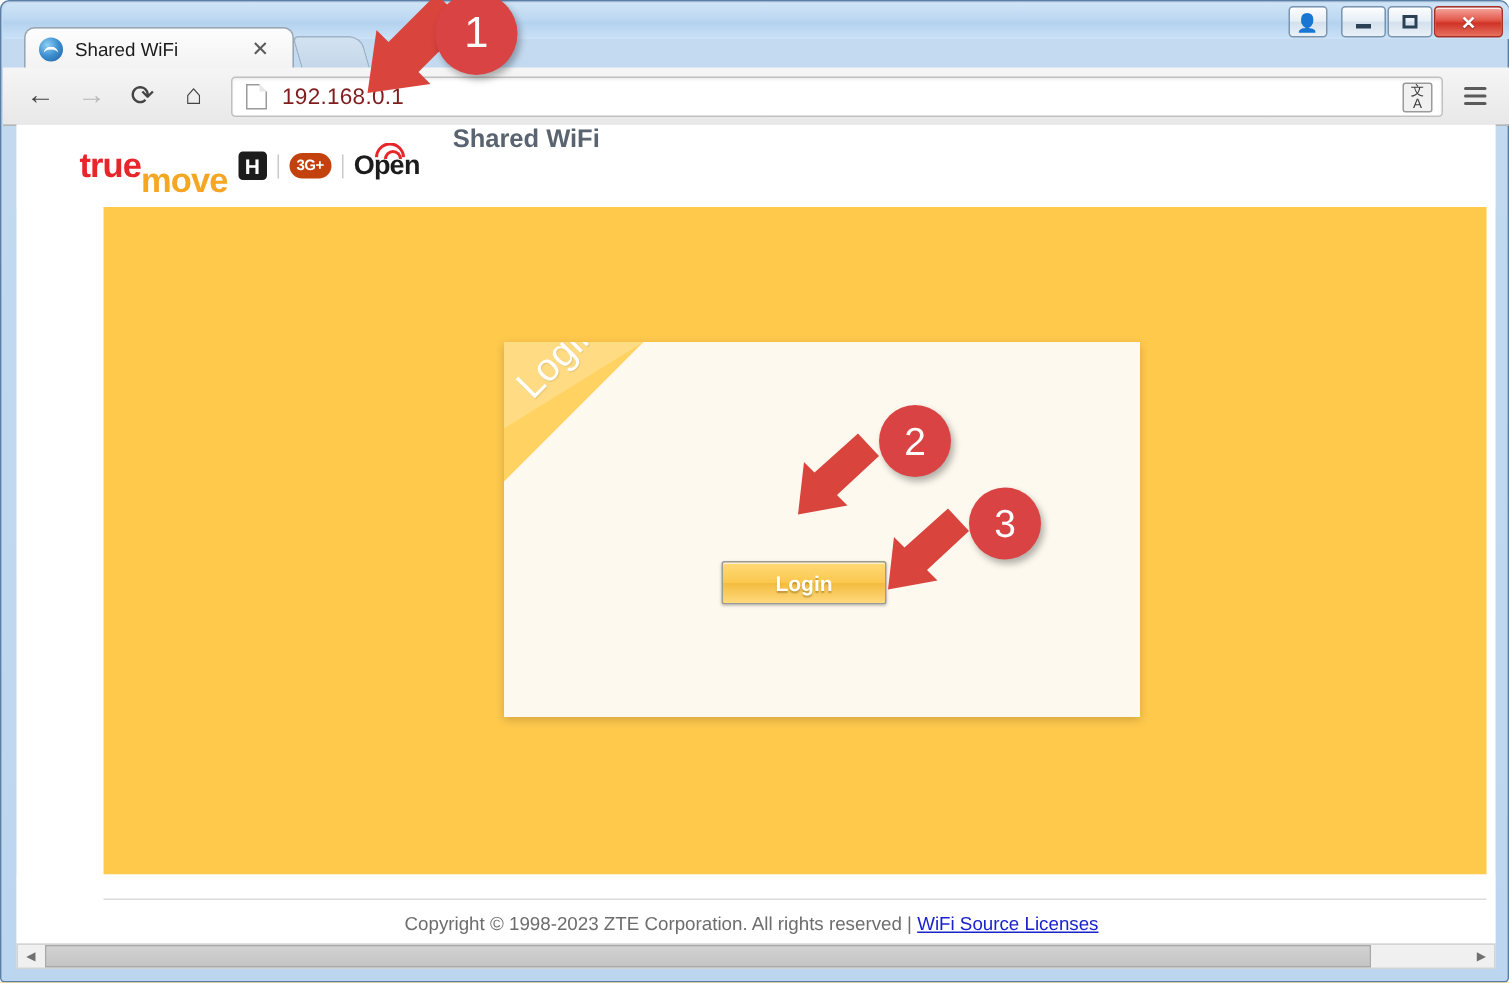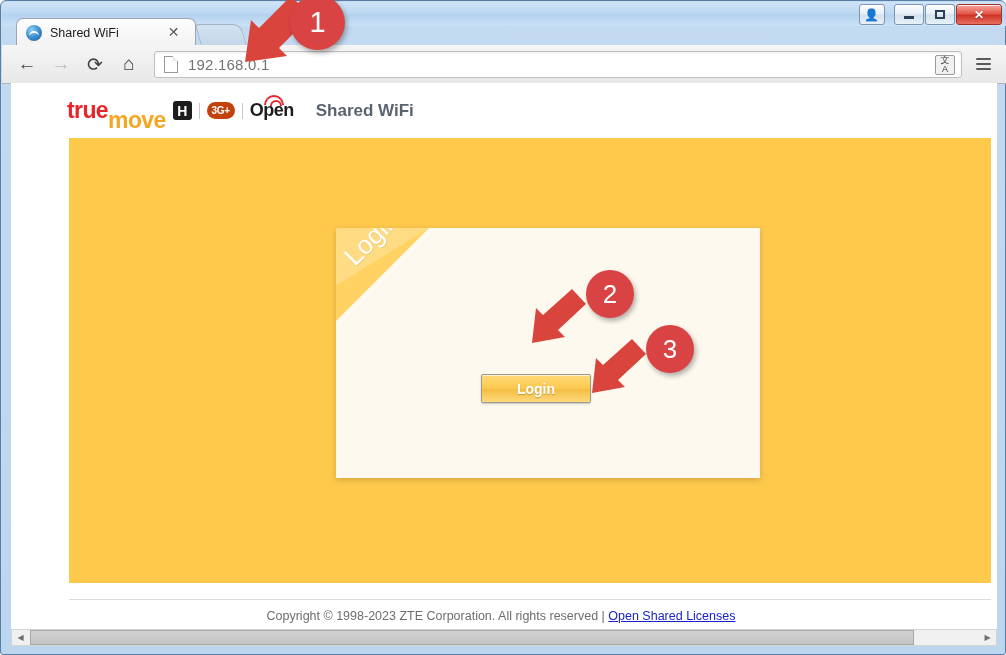--- a/index.html
+++ b/index.html
@@ -97,41 +97,41 @@
     box-shadow:inset 0 1px 2px rgba(0,0,0,.08);
   }
   .page-icon{
     width:12px;height:15px;margin-left:9px;flex:none;
     background:#ffffff;border:1px solid #9a9a9a;position:relative;
   }
   .page-icon:before{
     content:"";position:absolute;right:-1px;top:-1px;border-width:0 5px 5px 0;
     border-style:solid;border-color:#e8e8e8 #ffffff;
   }
-  .url-text{font-size:15px;color:#737373;margin-left:10px;letter-spacing:.2px;}
+  .url-text{font-size:15px;color:#7f1d1d;margin-left:10px;letter-spacing:.2px;}
   .translate-icon{
     position:absolute;right:6px;top:3px;width:18px;height:18px;
     border:1px solid #9a9a9a;background:#f1f1f1;border-radius:2px;
     font-size:9px;color:#3b3b3b;text-align:center;line-height:9px;
   }
   .translate-icon i{font-style:normal;display:block;}
   .menu-btn{
     width:26px;height:26px;margin-right:10px;
     display:flex;flex-direction:column;justify-content:center;align-items:center;gap:3px;
   }
   .menu-btn span{display:block;width:15px;height:2px;background:#5a5a5a;border-radius:1px;}
 
   
   .viewport{
     position:absolute;left:10px;top:82px;width:986px;height:546px;
     background:#ffffff;overflow:hidden;
   }
   .page-header{
-    position:relative;height:55px;display:flex;align-items:center;
-    padding-left:56px;background:#ffffff;
+    position:relative;height:55px;display:flex;
+    padding-left:42px;background:#ffffff;
   }
 
   
   .logo{display:flex;align-items:center;gap:0;}
   .logo-true{font-size:23px;font-weight:bold;color:#e8252b;letter-spacing:-0.6px;}
   .logo-move{font-size:23px;font-weight:bold;color:#f5a623;letter-spacing:-0.6px;margin-top:20px;}
   .badge-h{
     width:19px;height:19px;margin-left:7px;border-radius:3px;
     background:#1c1c1c;color:#ffffff;font-size:14px;font-weight:bold;
     display:flex;align-items:center;justify-content:center;
@@ -335,21 +335,21 @@
           <span class="ribbon-text">Login</span>
 
 
           <div class="login-btn">Login</div>
         </div>
       </div>
 
       <div class="page-footer">
         <div class="footer-rule"></div>
         <div class="footer-text">
-          <span>Copyright © 1998-2023 ZTE Corporation. All rights reserved  |  </span><a class="footer-link">Open Shared Licenses</a>
+          <span>Copyright © 1998-2023 ZTE Corporation. All rights reserved  |  </span><a class="footer-link">WiFi Source Licenses</a>
         </div>
       </div>
     </div>
 
     <div class="hscroll">
       <span class="hs-arrow">◀</span>
       <span class="hs-thumb"></span>
       <span class="hs-track"></span>
       <span class="hs-arrow">▶</span>
     </div>

